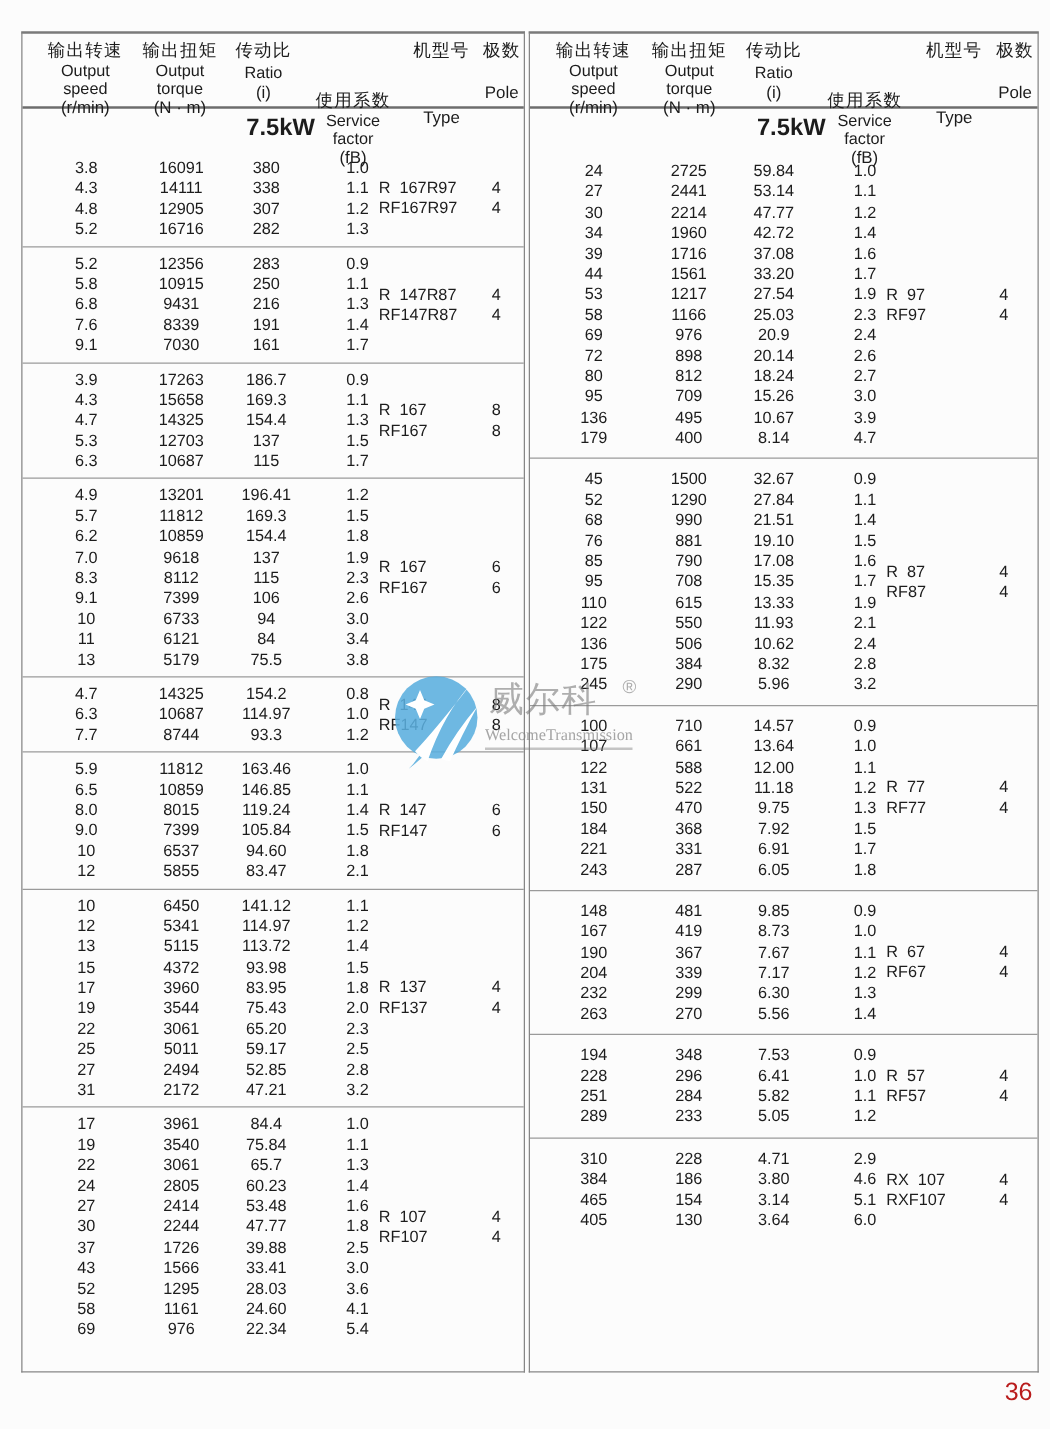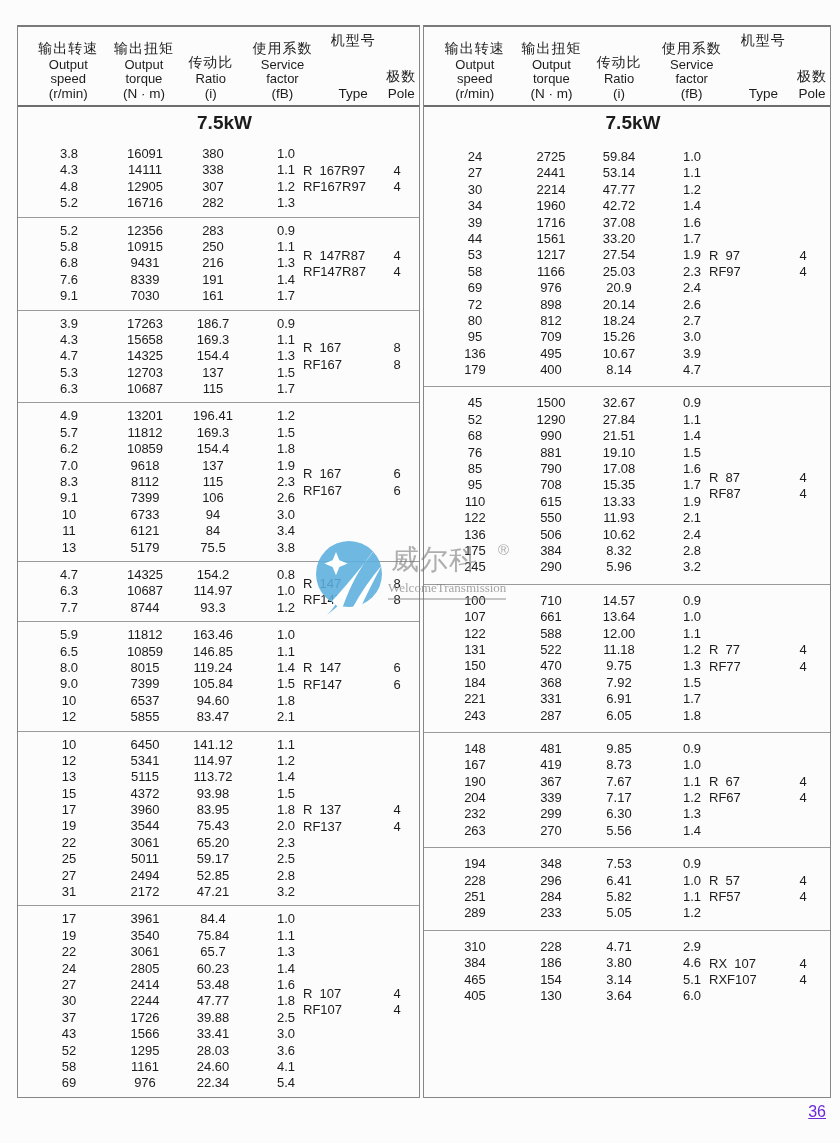--- a/index.html
+++ b/index.html
@@ -14,23 +14,22 @@
   .panel {
     position:absolute; top:25px; height:1073px;
     border:1.5px solid #868686;
     border-top:2px solid #7a7a7a;
     background:transparent;
   }
   .panel.left  { left:17px;  width:403px; }
   .panel.right { left:423px; width:408px; }
 
   .phead {
-    height:80px; display:flex; padding:5px 0 4px 10px;
+    height:60px; display:flex; padding:5px 0 4px 10px;
     border-bottom:2px solid #6d6d6d;
-    align-items:flex-end;
   }
   .hcol {
     display:flex; flex-direction:column; justify-content:space-between;
     align-items:center; text-align:center;
   }
   .hcol:nth-child(1){ width:82px; }
   .hcol:nth-child(2){ width:72px; }
   .hcol:nth-child(3){ width:64px; }
   .hcol:nth-child(4){ width:82px;margin-top:40px; }
   .hcol:nth-child(5){ width:62px;gap:18px; }
@@ -70,21 +69,21 @@
   .wm-en {
     position:absolute; left:75px; top:45px;
     font-family:"Liberation Serif","DejaVu Serif",serif;
     font-size:13px; color:rgba(128,128,128,0.70);
     border-bottom:2px solid rgba(128,128,128,0.45);
     padding:0 2px 2px 0; white-space:nowrap; width:118px;
   }
 
   .pagenum {
     position:absolute; right:14px; top:1103px;
-    font-size:16px; color:#6d28d9;text-decoration:underline;
+    font-size:20px; color:#b91c1c;
   }
 </style>
 </head>
 <body>
 
 <div id="panels">
     <section class="panel left">
       <div class="phead">
         <div class="hcol">
           <div class="zh">输出转速</div>

